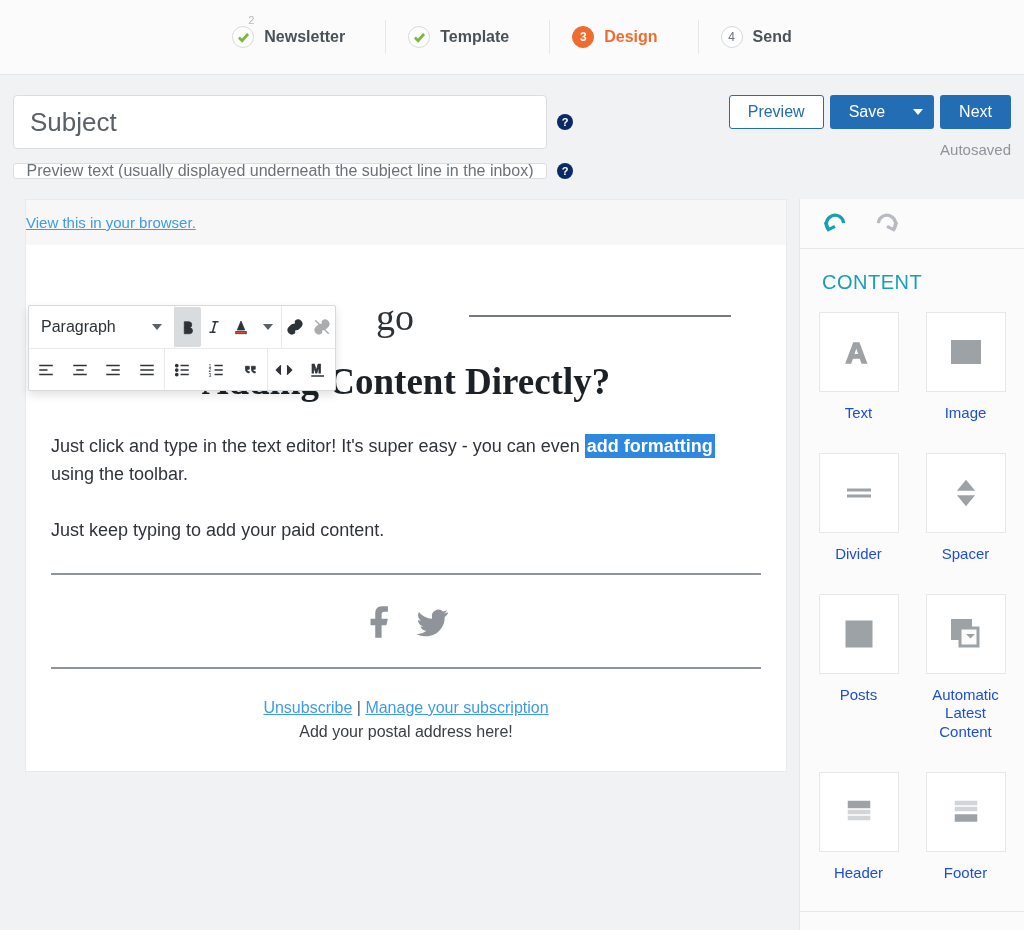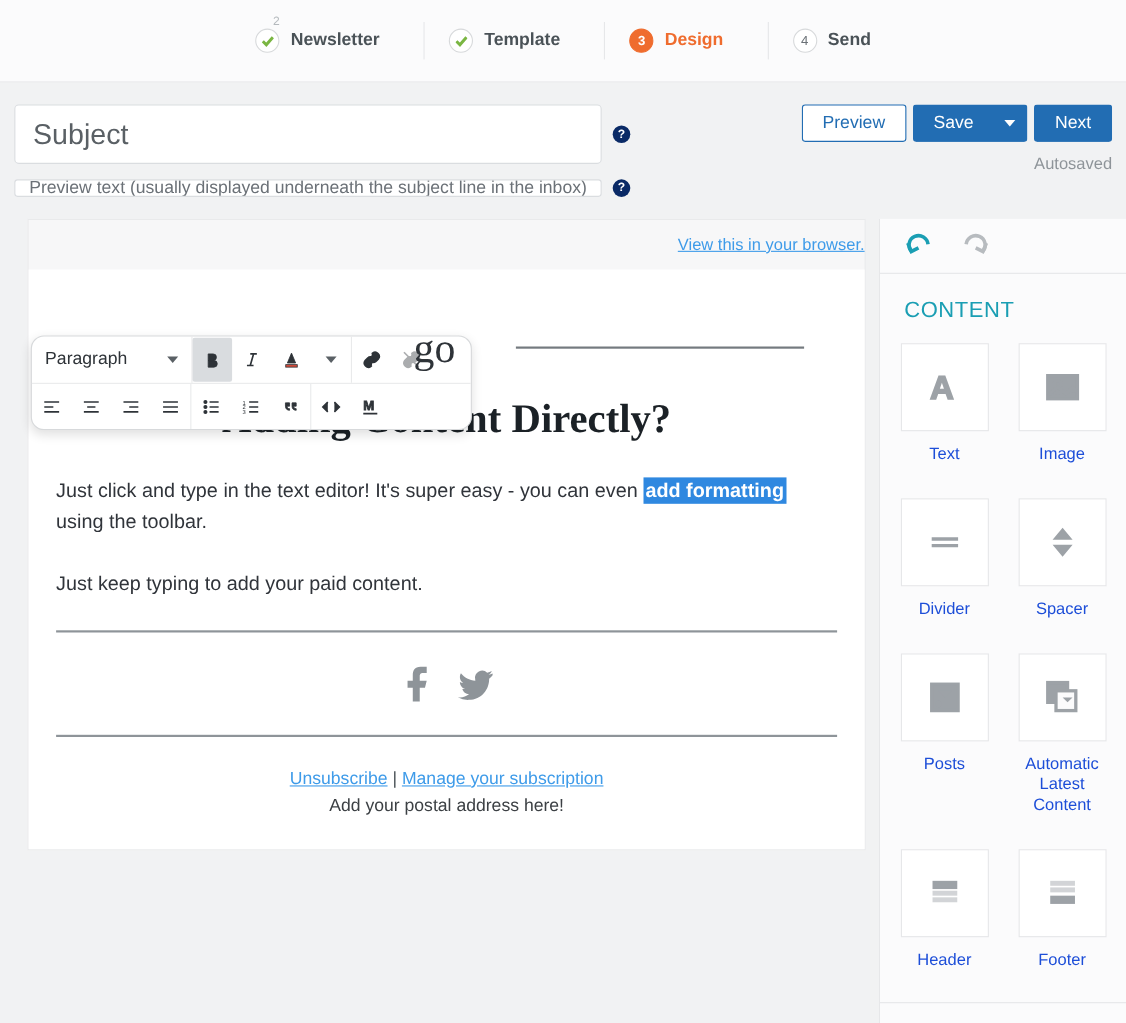--- a/index.html
+++ b/index.html
@@ -104,21 +104,21 @@
   margin-top: 20px;
 }
 .canvas-wrap {
   flex: 1;
   padding: 0 12px 40px 25px;
 }
 .canvas {
   background: #f7f7f8; border: 1px solid #e9eaeb;
 }
 .browser-link {
-  text-align: right; padding: 14px 0; font-size: 15px;
+  text-align: left; padding: 14px 0; font-size: 15px;
 }
 .browser-link a { color: var(--link-blue); text-decoration: underline; }
 .email-body { background: #fff; padding: 0 0 30px 0; position: relative; }
 .logo-area {
   display: flex; align-items: flex-start; gap: 20px;
   padding: 70px 25px 0 23px;
   height: 90px;
 }
 .logo-text {
   font-family: "Brush Script MT", cursive; font-size: 38px; color: #2e3338;
@@ -137,23 +137,23 @@
 .socials { display:flex; justify-content:center; gap: 14px; padding: 10px 0 4px; }
 .socials svg { width: 38px; height: 38px; fill: #8e9499; }
 .footer { text-align: center; font-size: 16px; padding-top: 12px; }
 .footer a { color: var(--link-blue); }
 .footer .postal { color: #3c4044; margin-top: 6px; }
 
 
 .fmt-toolbar {
   position: absolute;
   left: 2px; top: 60px;
-  background: #fff; border: 1px solid #d7d9db; border-radius: 12px;
+  background: #fff; border: 1px solid #d7d9db; border-radius: 2px;
   box-shadow: 0 4px 10px rgba(0,0,0,.12);
-  width: 401px;
+  width: 308px;
 }
 .fmt-row { display:flex; align-items:center; height: 42px; }
 .fmt-row + .fmt-row { border-top: 1px solid #e9eaeb; }
 .fmt-sep { width:1px; align-self: stretch; background:#e9eaeb; }
 .fmt-btn {
   width: 36px; height: 40px; display:flex;align-items:center;justify-content:center;
   cursor:pointer; color:#2e3338;
 }
 .fmt-btn.active { background:#d9dcdf; border-radius:2px; }
 .fmt-select {

